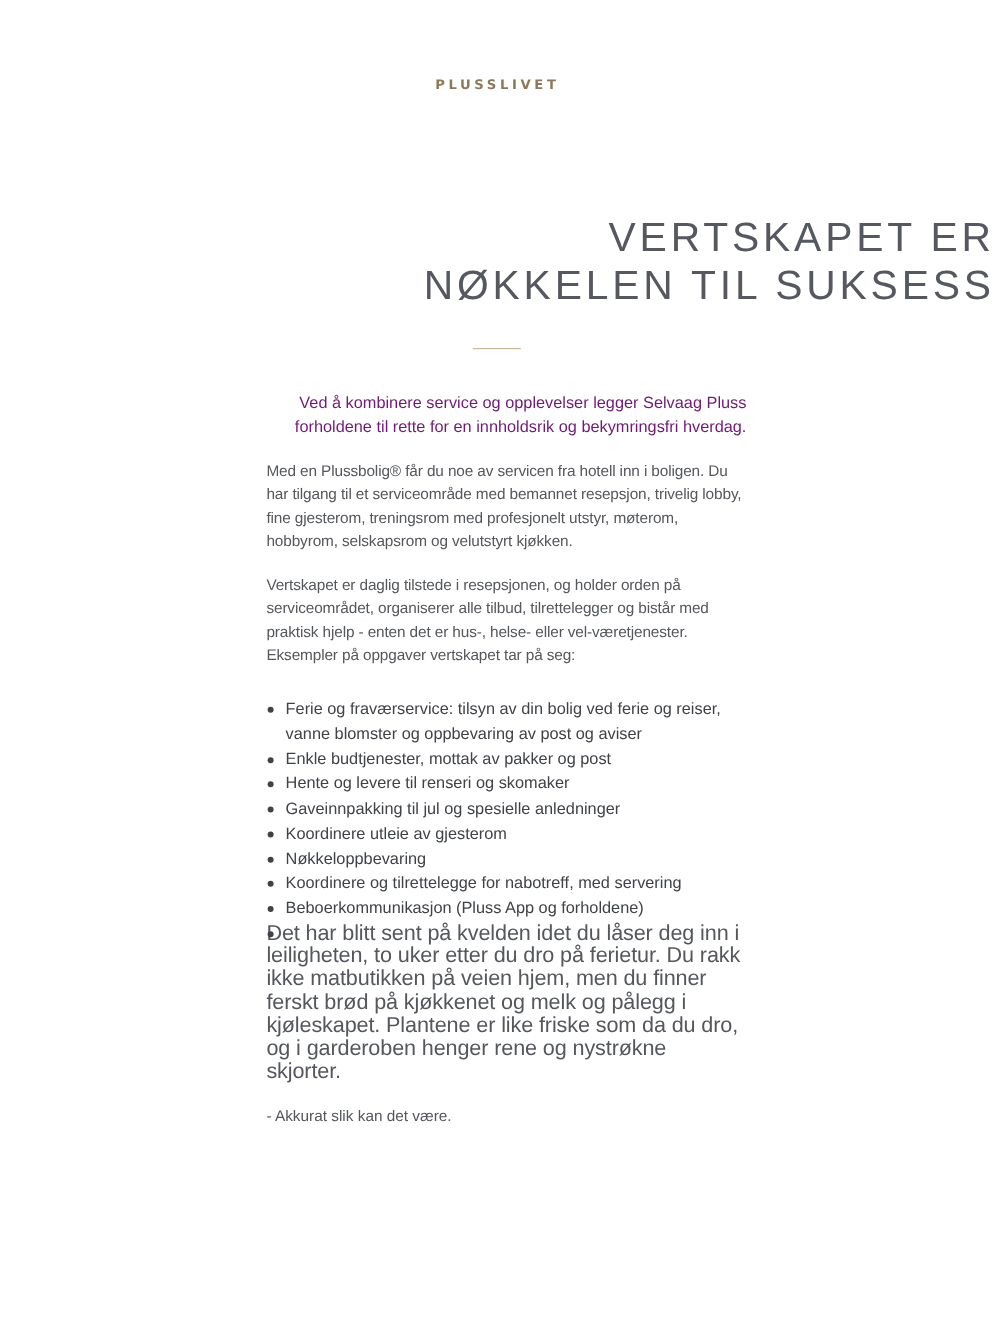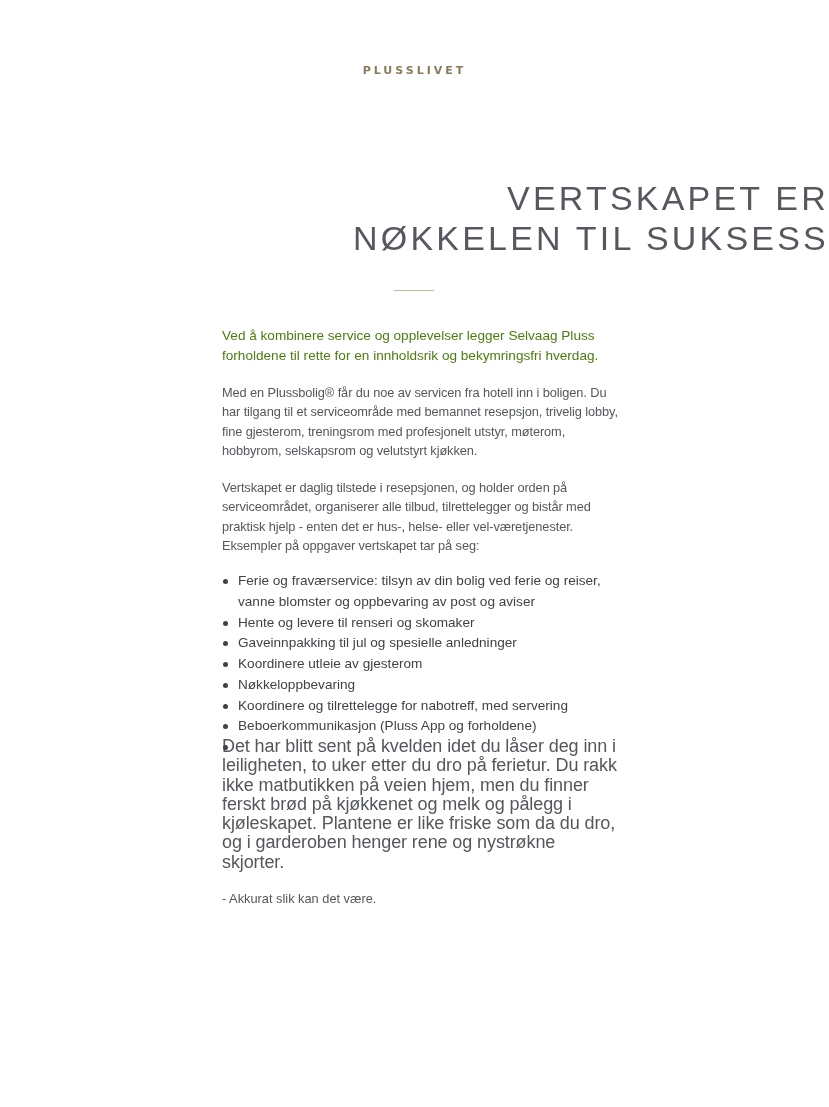--- a/index.html
+++ b/index.html
@@ -55,33 +55,34 @@
       left: 222px;
       top: 326px;
       width: 400px;
       font-size: 13.2px;
       line-height: 19.5px;
       color: #4a4d52;
     }
     .lead {
       font-size: 13.6px;
       line-height: 20px;
-      color: #4d7c0f;
+      color: #701a75;
       margin: 0 0 17px 0;
+      text-align: right;
     }
     .para {
       margin: 0 0 18px 0;
       color: #54575c;
       font-size: 12.8px;
       line-height: 19.3px;
       letter-spacing: -0.1px;
     }
     ul.tasks {
       list-style: none;
-      margin: 16px 0 0 0;
+      margin: 26px 0 0 0;
       padding: 0;
     }
     ul.tasks li {
       position: relative;
       padding-left: 16px;
       font-size: 13.6px;
       line-height: 20.7px;
       color: #3f4247;
     }
     ul.tasks li .bullet {
@@ -127,20 +128,21 @@
 
 <div class="divider"></div>
 
 <div class="content">
   <p class="lead">Ved å kombinere service og opplevelser legger Selvaag Pluss forholdene til rette for en innholdsrik og bekymringsfri hverdag.</p>
   <p class="para">Med en Plussbolig® får du noe av servicen fra hotell inn i boligen. Du har tilgang til et serviceområde med bemannet resepsjon, trivelig lobby, fine gjesterom, treningsrom med profesjonelt utstyr, møterom, hobbyrom, selskapsrom og velutstyrt kjøkken.</p>
   <p class="para" style="margin-bottom:0">Vertskapet er daglig tilstede i resepsjonen, og holder orden på serviceområdet, organiserer alle tilbud, tilrettelegger og bistår med praktisk hjelp - enten det er hus-, helse- eller vel-væretjenester. Eksempler på oppgaver vertskapet tar på seg:</p>
 
   <ul class="tasks">
     <li><span class="bullet"></span><span>Ferie og fraværservice: tilsyn av din bolig ved ferie og reiser, vanne blomster og oppbevaring av post og aviser</span></li>
+    <li><span class="bullet"></span><span>Enkle budtjenester, mottak av pakker og post</span></li>
     <li><span class="bullet"></span><span>Hente og levere til renseri og skomaker</span></li>
     <li><span class="bullet"></span><span>Gaveinnpakking til jul og spesielle anledninger</span></li>
     <li><span class="bullet"></span><span>Koordinere utleie av gjesterom</span></li>
     <li><span class="bullet"></span><span>Nøkkeloppbevaring</span></li>
     <li><span class="bullet"></span><span>Koordinere og tilrettelegge for nabotreff, med servering</span></li>
     <li><span class="bullet"></span><span>Beboerkommunikasjon (Pluss App og forholdene)</span></li>
     <li><span class="bullet"></span></li>
   </ul>
 
   <p class="story">Det har blitt sent på kvelden idet du låser deg inn i leiligheten, to uker etter du dro på ferietur. Du rakk ikke matbutikken på veien hjem, men du finner ferskt brød på kjøkkenet og melk og pålegg i kjøleskapet. Plantene er like friske som da du dro, og i garderoben henger rene og nystrøkne skjorter.</p>

